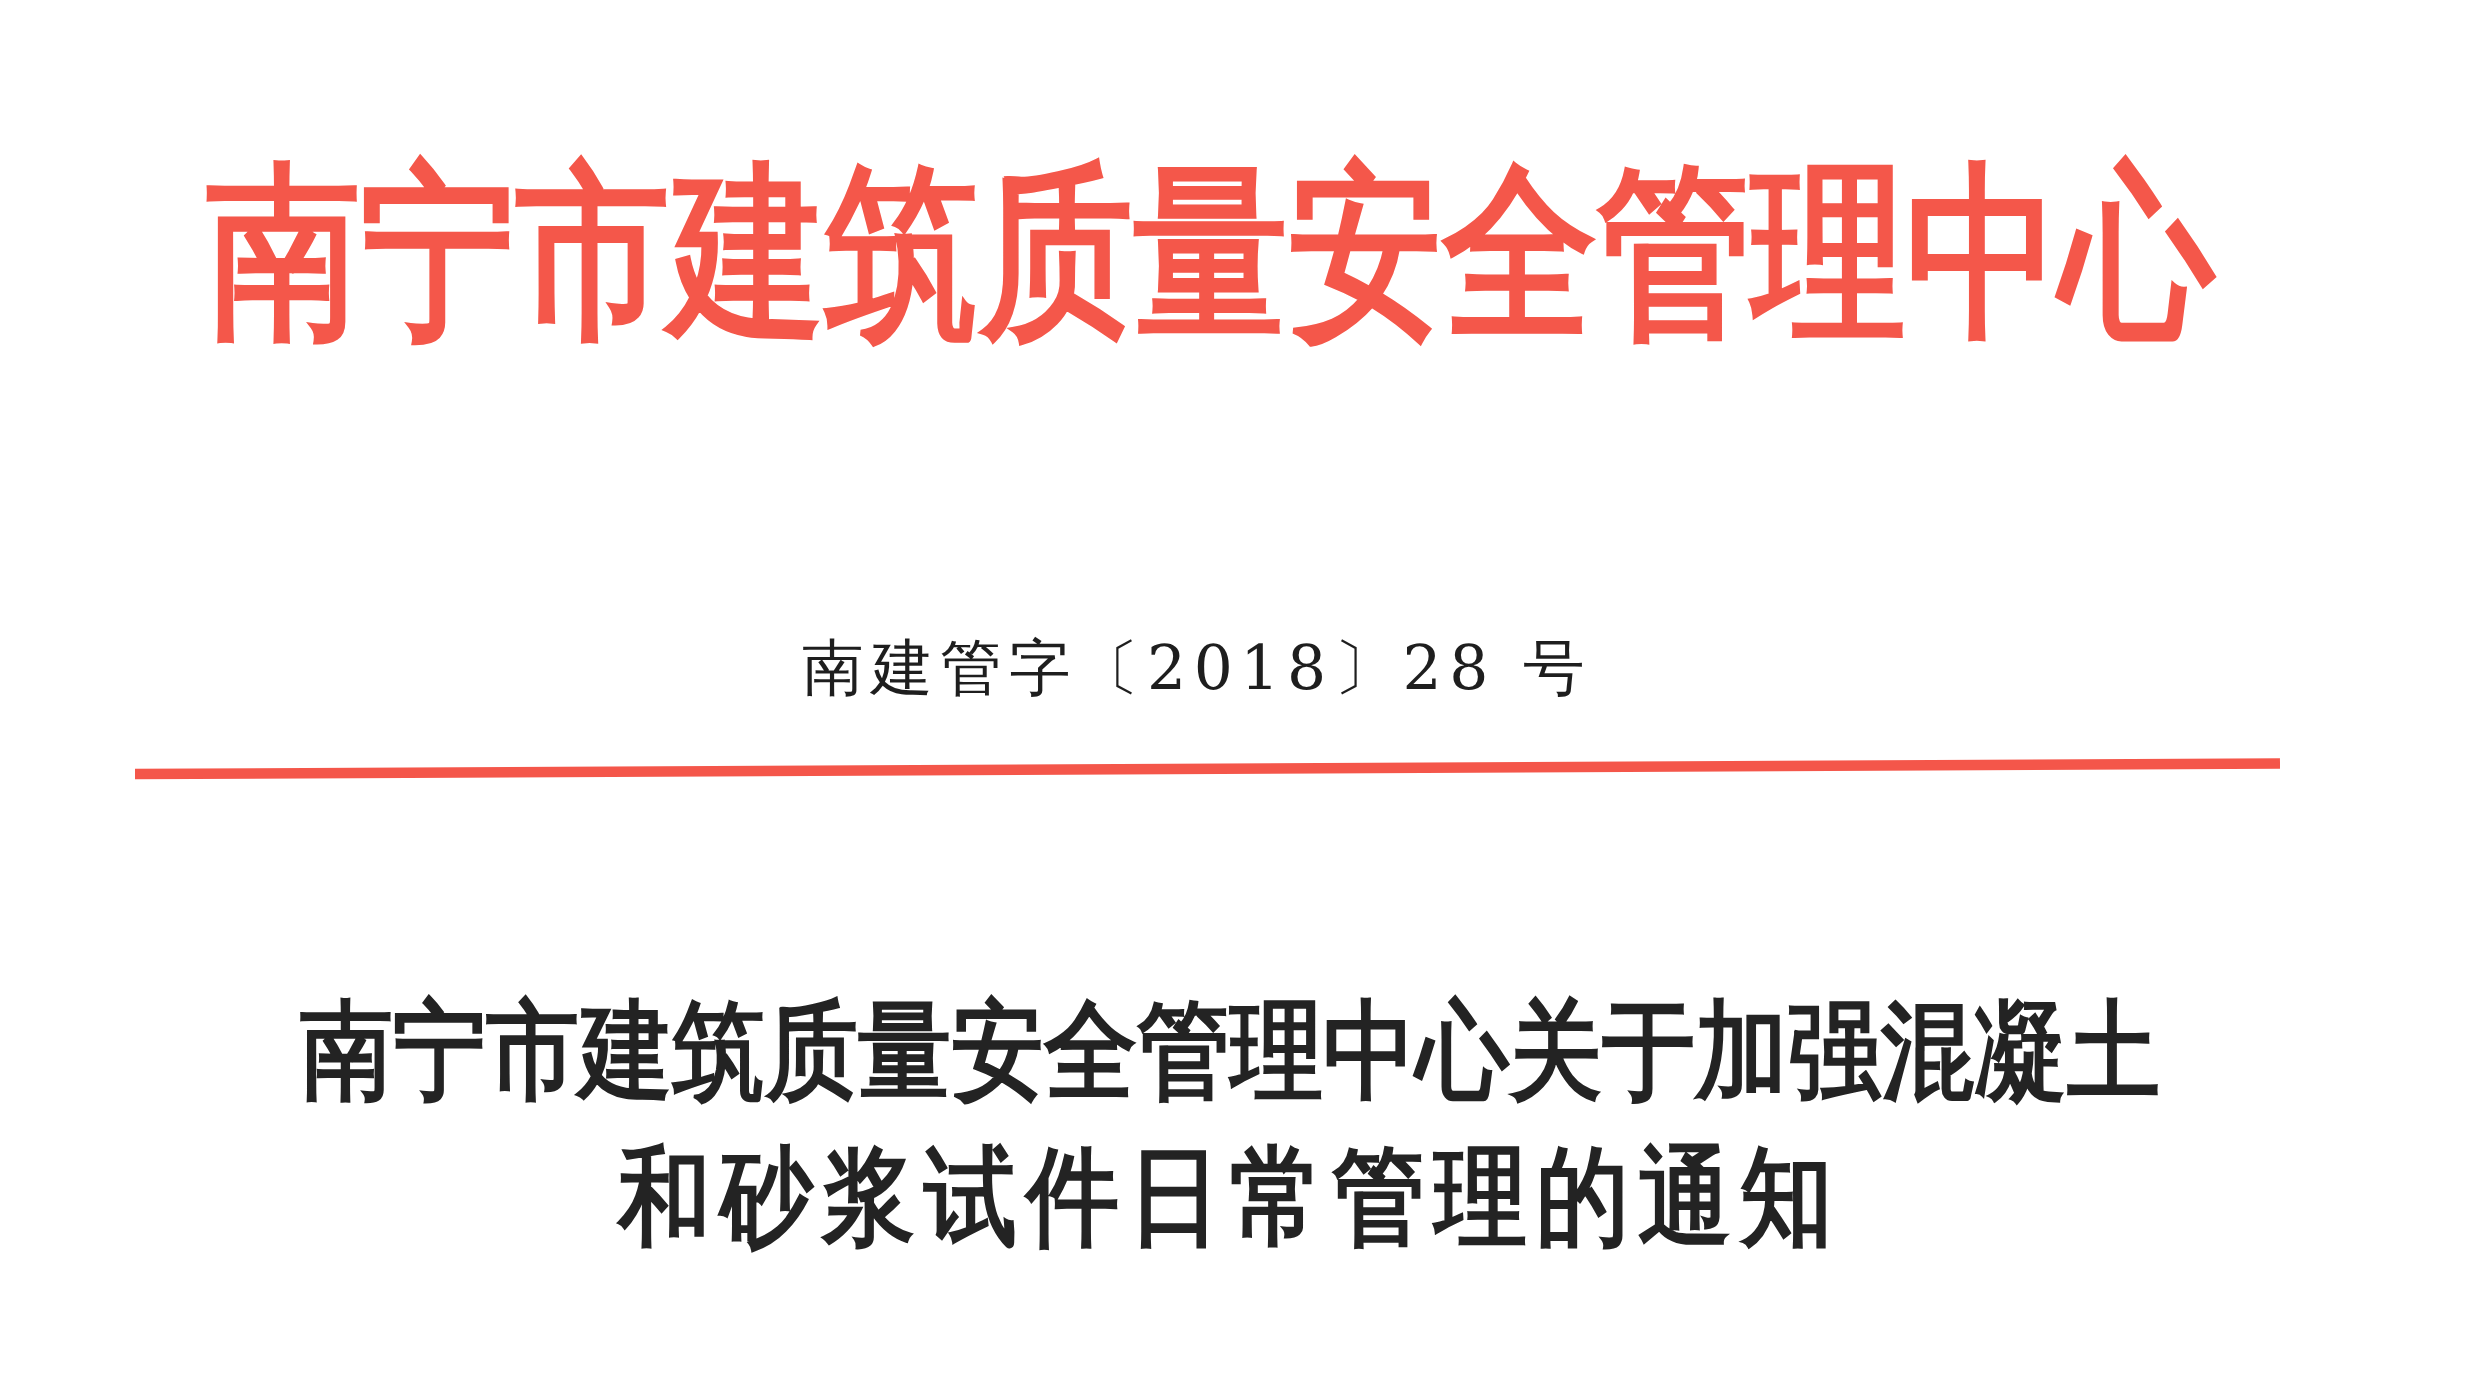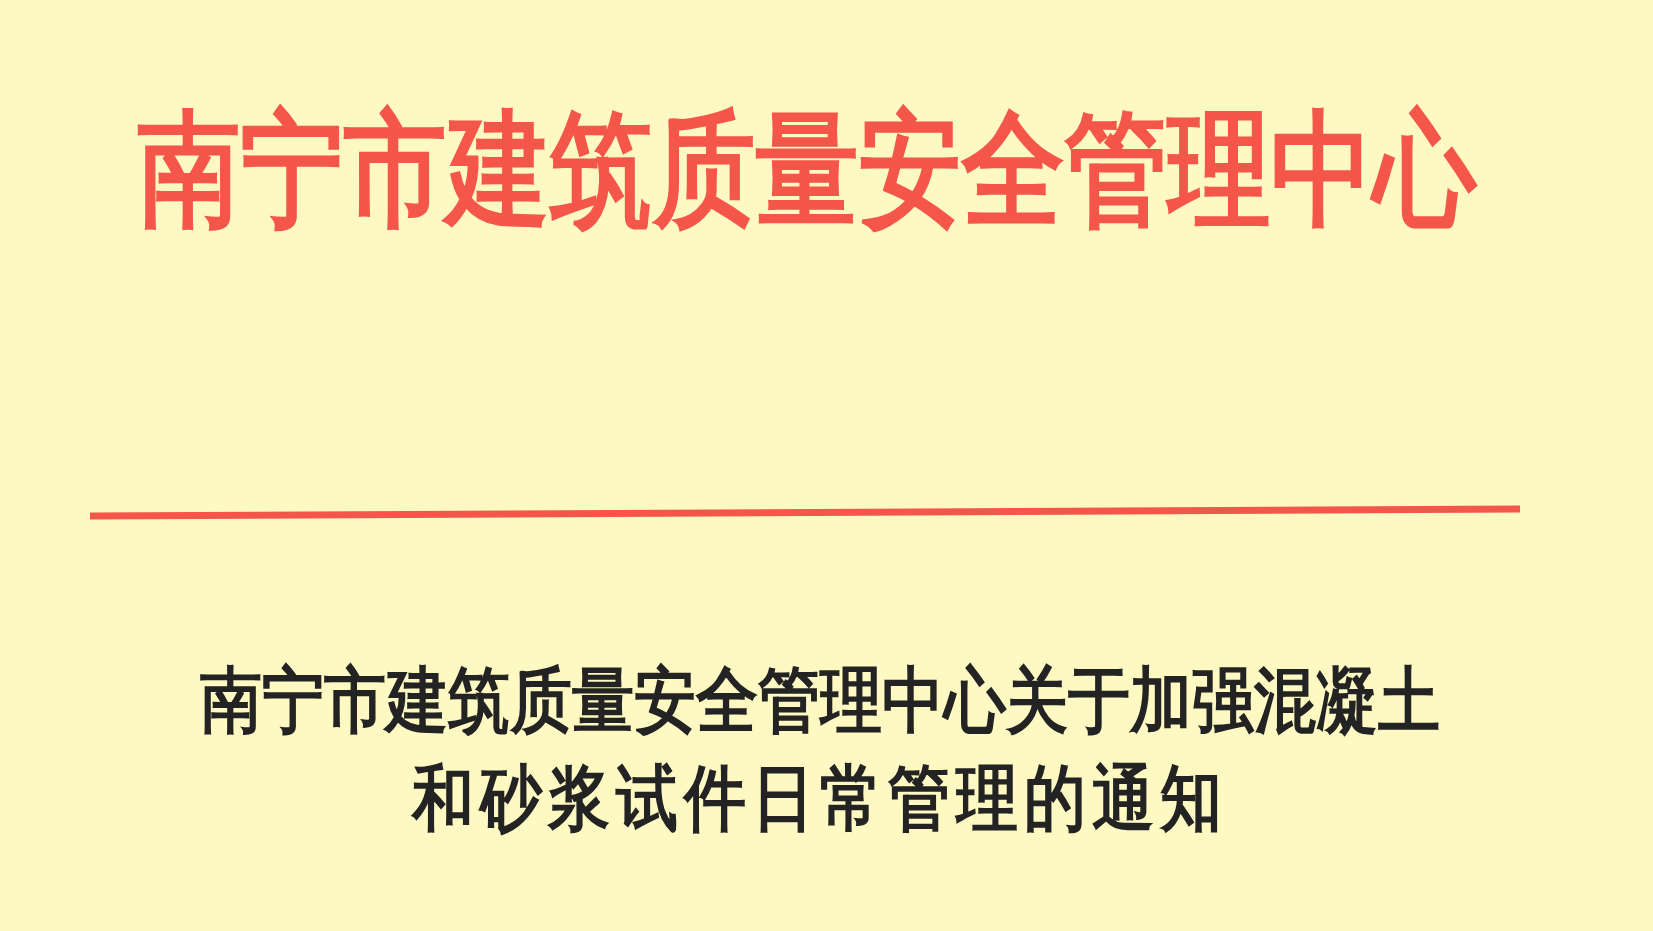--- a/index.html
+++ b/index.html
@@ -5,21 +5,21 @@
   html, body {
     margin: 0;
     padding: 0;
     background: #e8e8e8;
   }
   .page {
     position: relative;
     width: 1653px;
     height: 931px;
     margin: 0 auto;
-    background: #fef9c3;
+    background: #ffffff;
     overflow: hidden;
     font-family: "DejaVu Serif", "Liberation Serif", serif;
   }
 
   
   .letterhead {
     position: absolute;
     top: 96px;
     left: 0;
     width: 1614px;
@@ -82,20 +82,21 @@
     letter-spacing: 6px;
   }
 </style>
 </head>
 <body>
 
 <div class="page">
 
   <div class="letterhead" style="color: rgb(244, 87, 74);">南宁市建筑质量安全管理中心</div>
 
+  <div class="doc-number">南建管字〔2018〕28 号</div>
 
   <div class="red-rule" style="background: rgb(244, 86, 74);"></div>
 
   <div class="doc-title">
     <div class="title-line">南宁市建筑质量安全管理中心关于加强混凝土</div>
     <div class="title-line spaced">和砂浆试件日常管理的通知</div>
   </div>
 
 </div>
 

